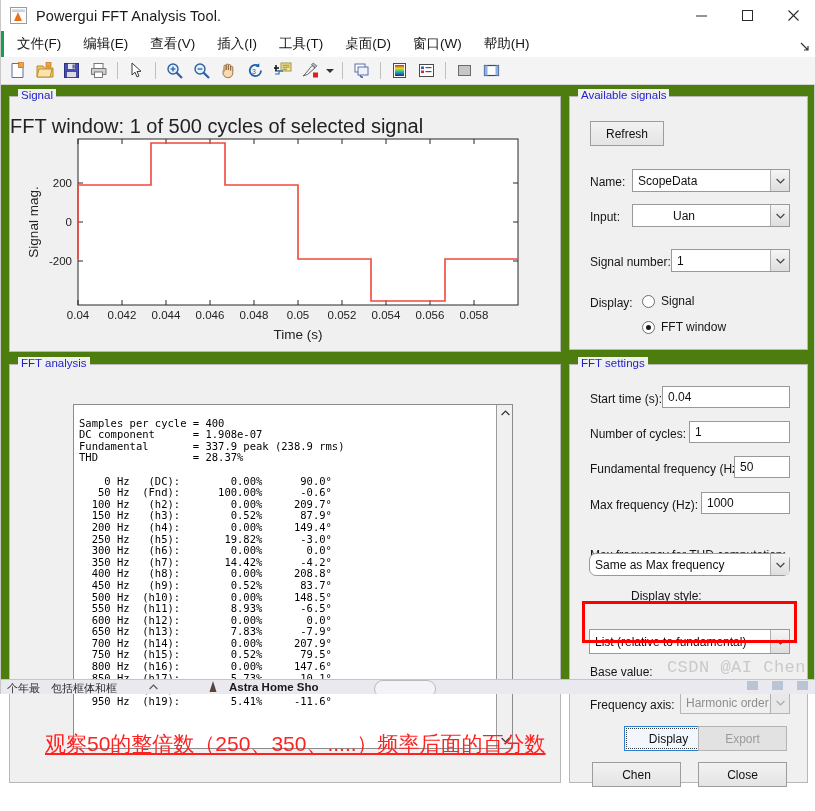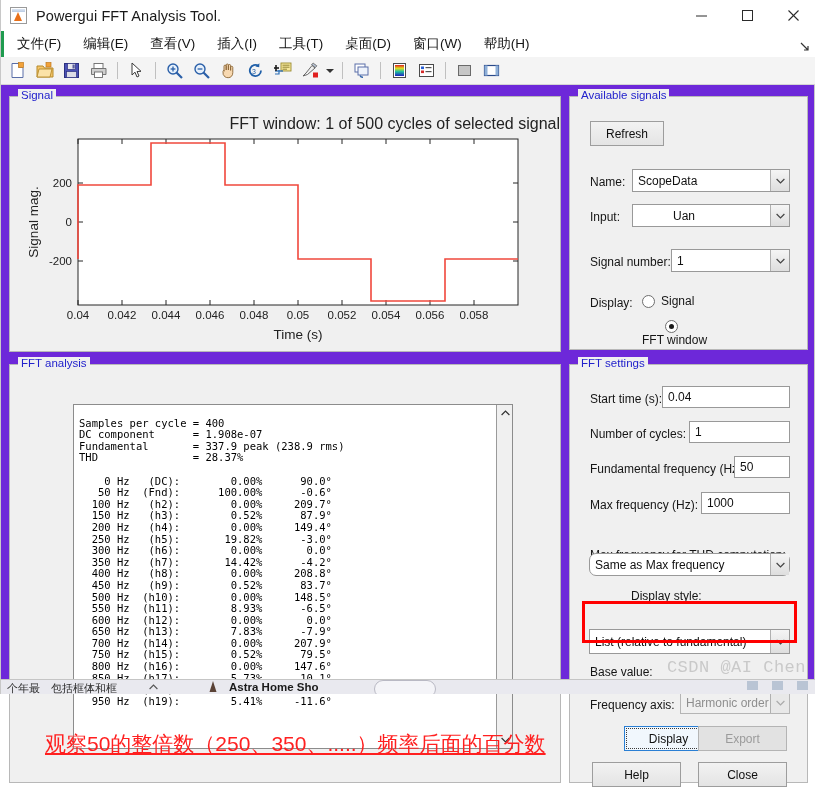--- a/index.html
+++ b/index.html
@@ -6,21 +6,21 @@
   html, body {
     margin: 0; padding: 0;
     width: 815px; height: 811px;
     overflow: hidden;
     background: #ffffff;
     font-family: "Liberation Sans", "DejaVu Sans", sans-serif;
   }
   #app {
     position: relative;
     width: 815px; height: 694px;
-    background: #6d28d9;
+    background: #4d7c0f;
     border-left: 1px solid #c8c8c8;
     border-right: 1px solid #c8c8c8;
   }
 
   
   .titlebar {
     position: absolute; left: 0; top: 0; width: 815px; height: 31px;
     background: #ffffff;
     display: flex; align-items: center;
   }
@@ -102,21 +102,21 @@
   
   #grp-signal      { left: 8px;   top: 96px;  width: 552px; height: 256px; }
   #grp-fft         { left: 8px;   top: 364px; width: 552px; height: 419px; }
   #grp-available   { left: 568px; top: 96px;  width: 239px; height: 254px; }
   #grp-settings    { left: 568px; top: 364px; width: 239px; height: 419px; }
 
   
   .plot-wrap { position: absolute; left: 0; top: 0; width: 100%; height: 100%; }
   .plot-title {
     position: absolute; top: 18px; left: 0; width: 100%;
-    text-align: right; font-size: 16px; color: #222;
+    text-align: left; font-size: 20px; color: #222;
   }
   svg.plot { position: absolute; left: 0; top: 0; }
 
   
   .fftbox {
     position: absolute; left: 63px; top: 39px;
     width: 440px; height: 345px;
     background: #ffffff;
     border: 1px solid #8c8c8c;
     overflow: hidden;
@@ -600,21 +600,21 @@
             <path d="M0.6 1 L4.5 5 L8.4 1" fill="none" stroke="#444" stroke-width="1.2"></path>
           </svg>
       </span>
     </div>
 
     <div class="lbl" style="left:20px; top:199px;">Display:</div>
     <div class="radio-row" style="left:72px; top:197px;">
       <div class="radio"></div>
       <span>Signal</span>
     </div>
-    <div class="radio-row" style="left:72px; top:223px;flex-direction:column;">
+    <div class="radio-row" style="left:72px; top:223px;">
       <div class="radio sel"></div>
       <span>FFT window</span>
     </div>
   </div>
 
   <div class="group" id="grp-settings">
     <div class="glabel">FFT settings</div>
 
     <div class="lbl" style="left:20px; top:27px;">Start time (s):</div>
     <div class="tfield" style="left:92px; top:21px; width:128px; height:22px;">
@@ -664,21 +664,21 @@
       <span>Harmonic order</span>
       <span class="arrowbox">
         <svg class="chev" viewBox="0 0 9 6">
             <path d="M0.6 1 L4.5 5 L8.4 1" fill="none" stroke="#aaa" stroke-width="1.2"></path>
           </svg>
       </span>
     </div>
 
     <div class="btn focus" style="left:22px; top:361px; width:89px; height:25px;margin-left:32px;">Display</div>
     <div class="btn disabled" style="left:128px; top:361px; width:89px; height:25px;">Export</div>
-    <div class="btn" style="left:22px; top:397px; width:89px; height:25px;">Help</div>
+    <div class="btn" style="left:22px; top:397px; width:89px; height:25px;">Chen</div>
     <div class="btn" style="left:128px; top:397px; width:89px; height:25px;">Close</div>
   </div>
 
   <div class="watermark">CSDN @AI Chen</div>
 
   <div class="taskbar">
     <div class="tb-text">个年最　包括框体和框</div>
     <div class="tb-chev">
       <svg width="9" height="6" viewBox="0 0 9 6">
           <path d="M0.6 5 L4.5 1 L8.4 5" fill="none" stroke="#555" stroke-width="1.1"></path>

